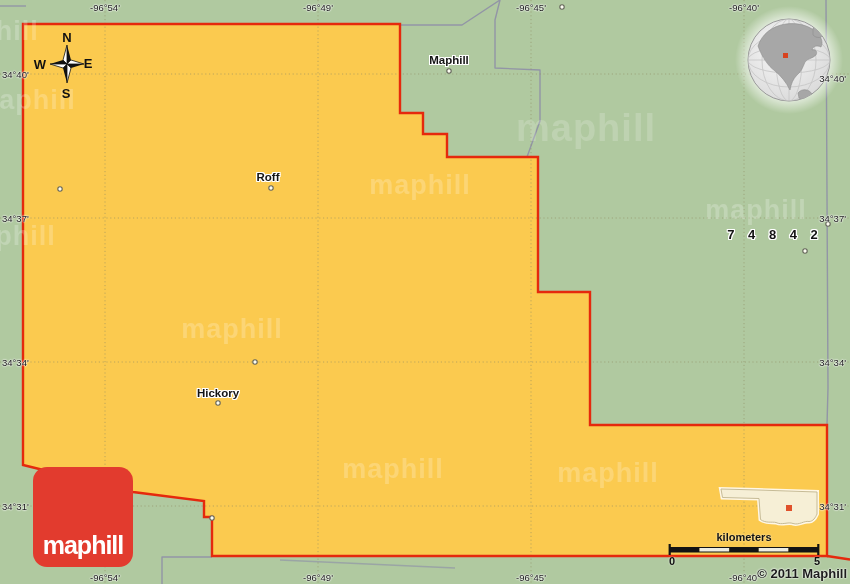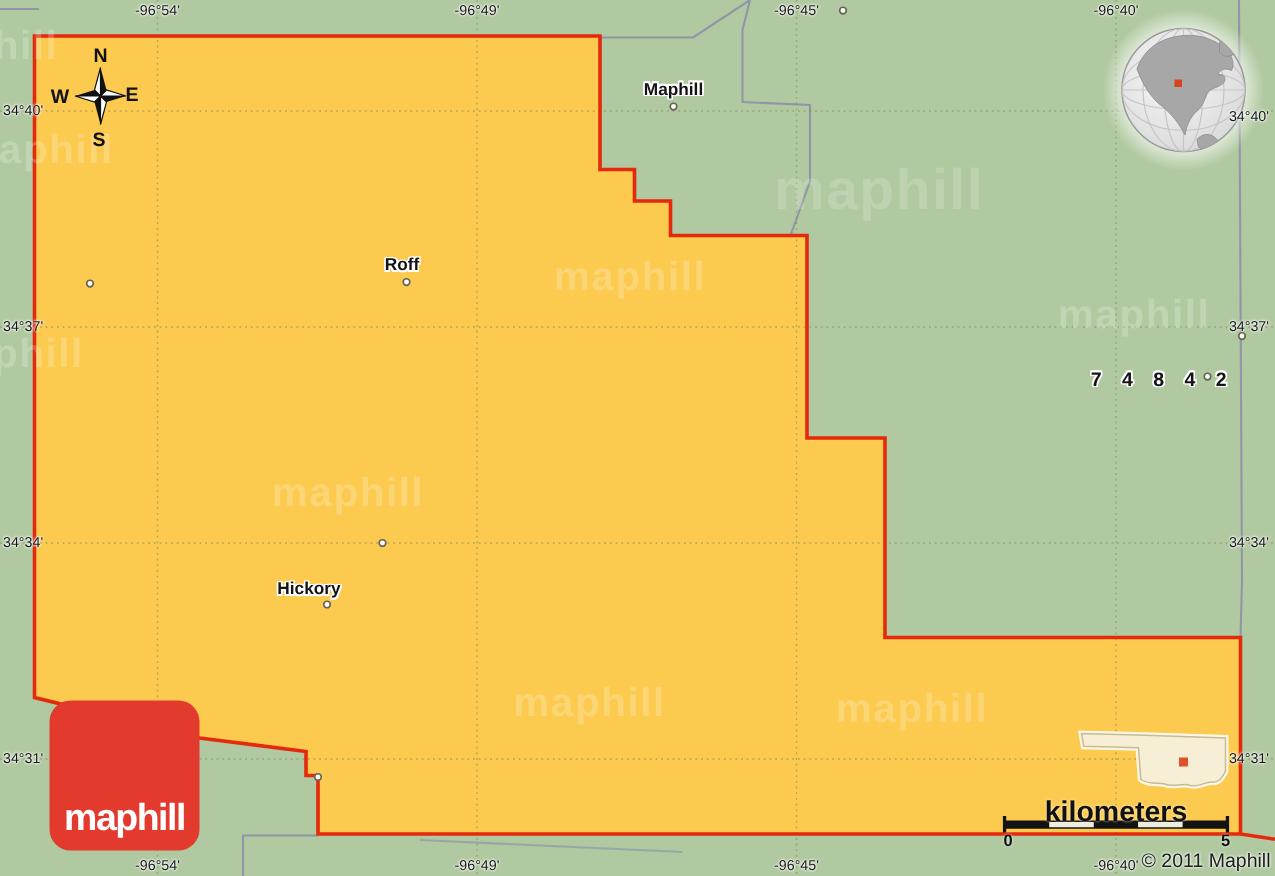--- a/index.html
+++ b/index.html
@@ -26,29 +26,29 @@
     position:absolute;transform:translateX(-50%);font-size:11.5px;font-weight:bold;color:#141414;
     white-space:nowrap;
     text-shadow:-1px 0 0 #fff,1px 0 0 #fff,0 -1px 0 #fff,0 1px 0 #fff,
                 -1px -1px 0 #fff,1px -1px 0 #fff,-1px 1px 0 #fff,1px 1px 0 #fff;
   }
   .zip{font-size:13px;letter-spacing:5px;}
   .compass-letter{
     position:absolute;transform:translate(-50%,-50%);font-size:13px;font-weight:bold;color:#111;
   }
   .kilometers{
-    position:absolute;transform:translateX(-50%);font-size:19px;font-weight:bold;color:#111;
+    position:absolute;transform:translateX(-50%);font-size:11px;font-weight:bold;color:#111;
     text-shadow:0 0 2px rgba(255,255,255,.8);
   }
   .scale-num{
     position:absolute;transform:translateX(-50%);font-size:11px;font-weight:bold;color:#111;
     text-shadow:0 0 2px rgba(255,255,255,.8);
   }
   .copyright{
-    position:absolute;font-size:13px;font-weight:normal;color:#1c1c1c;white-space:nowrap;
+    position:absolute;font-size:13px;font-weight:bold;color:#1c1c1c;white-space:nowrap;
     text-shadow:0 0 2px #fff,0 0 2px #fff;
   }
   .logo{
     position:absolute;left:33px;top:467px;width:100px;height:100px;
     background:#E23B2E;border-radius:14px;
   }
   .logo span{
     position:absolute;left:0;right:0;bottom:7px;text-align:center;
     color:#fff;font-size:25px;font-weight:bold;letter-spacing:-1px;
   }
@@ -187,22 +187,22 @@
   <div class="coord cy" style="left:2px;top:362px">34°34'</div>
   <div class="coord cy" style="left:2px;top:506px">34°31'</div>
 
   <div class="coord cy right" style="top:78px">34°40'</div>
   <div class="coord cy right" style="top:218px">34°37'</div>
   <div class="coord cy right" style="top:362px">34°34'</div>
   <div class="coord cy right" style="top:506px">34°31'</div>
 
   <div class="town" style="left:449px;top:54px">Maphill</div>
   <div class="town" style="left:268px;top:171px">Roff</div>
-  <div class="town" style="left:206px;top:387px">Hickory</div>
-  <div class="town zip" style="left:775px;top:245px">7 4 8 4 2</div>
+  <div class="town" style="left:218px;top:387px">Hickory</div>
+  <div class="town zip" style="left:775px;top:227px">7 4 8 4 2</div>
 
   <div class="compass-letter" style="left:67px;top:37px">N</div>
   <div class="compass-letter" style="left:66px;top:93px">S</div>
   <div class="compass-letter" style="left:88px;top:63px">E</div>
   <div class="compass-letter" style="left:40px;top:64px">W</div>
 
   <div class="kilometers" style="left:744px;top:531px">kilometers</div>
   <div class="scale-num" style="left:672px;top:555px">0</div>
   <div class="scale-num" style="left:817px;top:555px">5</div>
 

